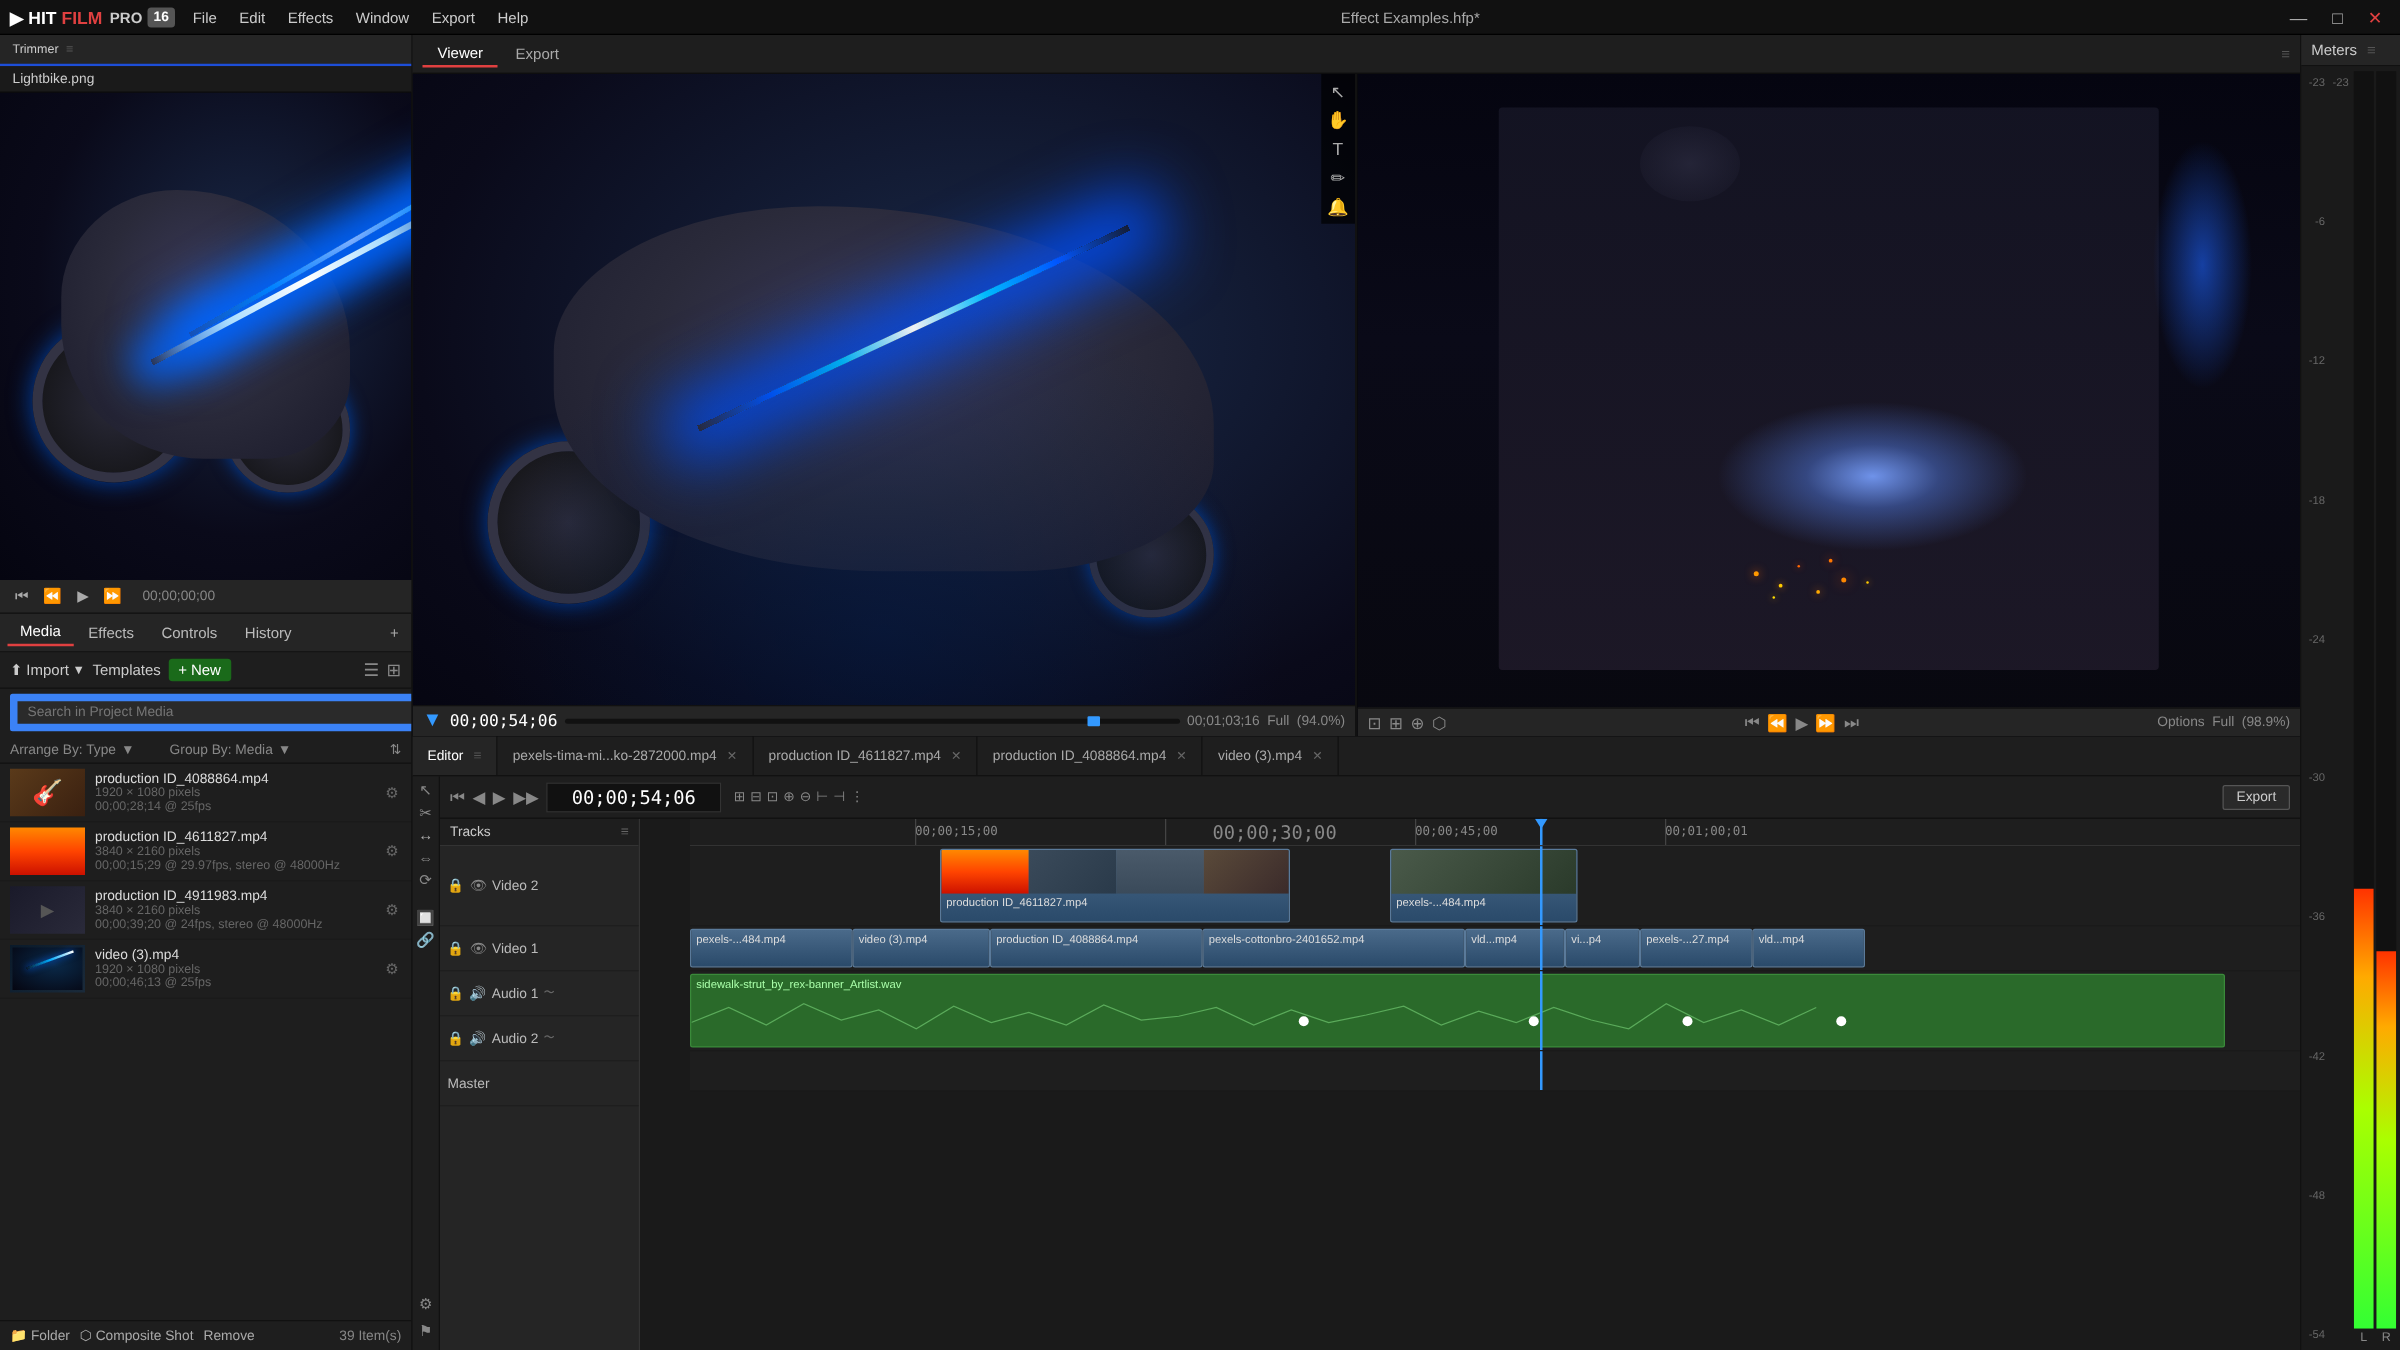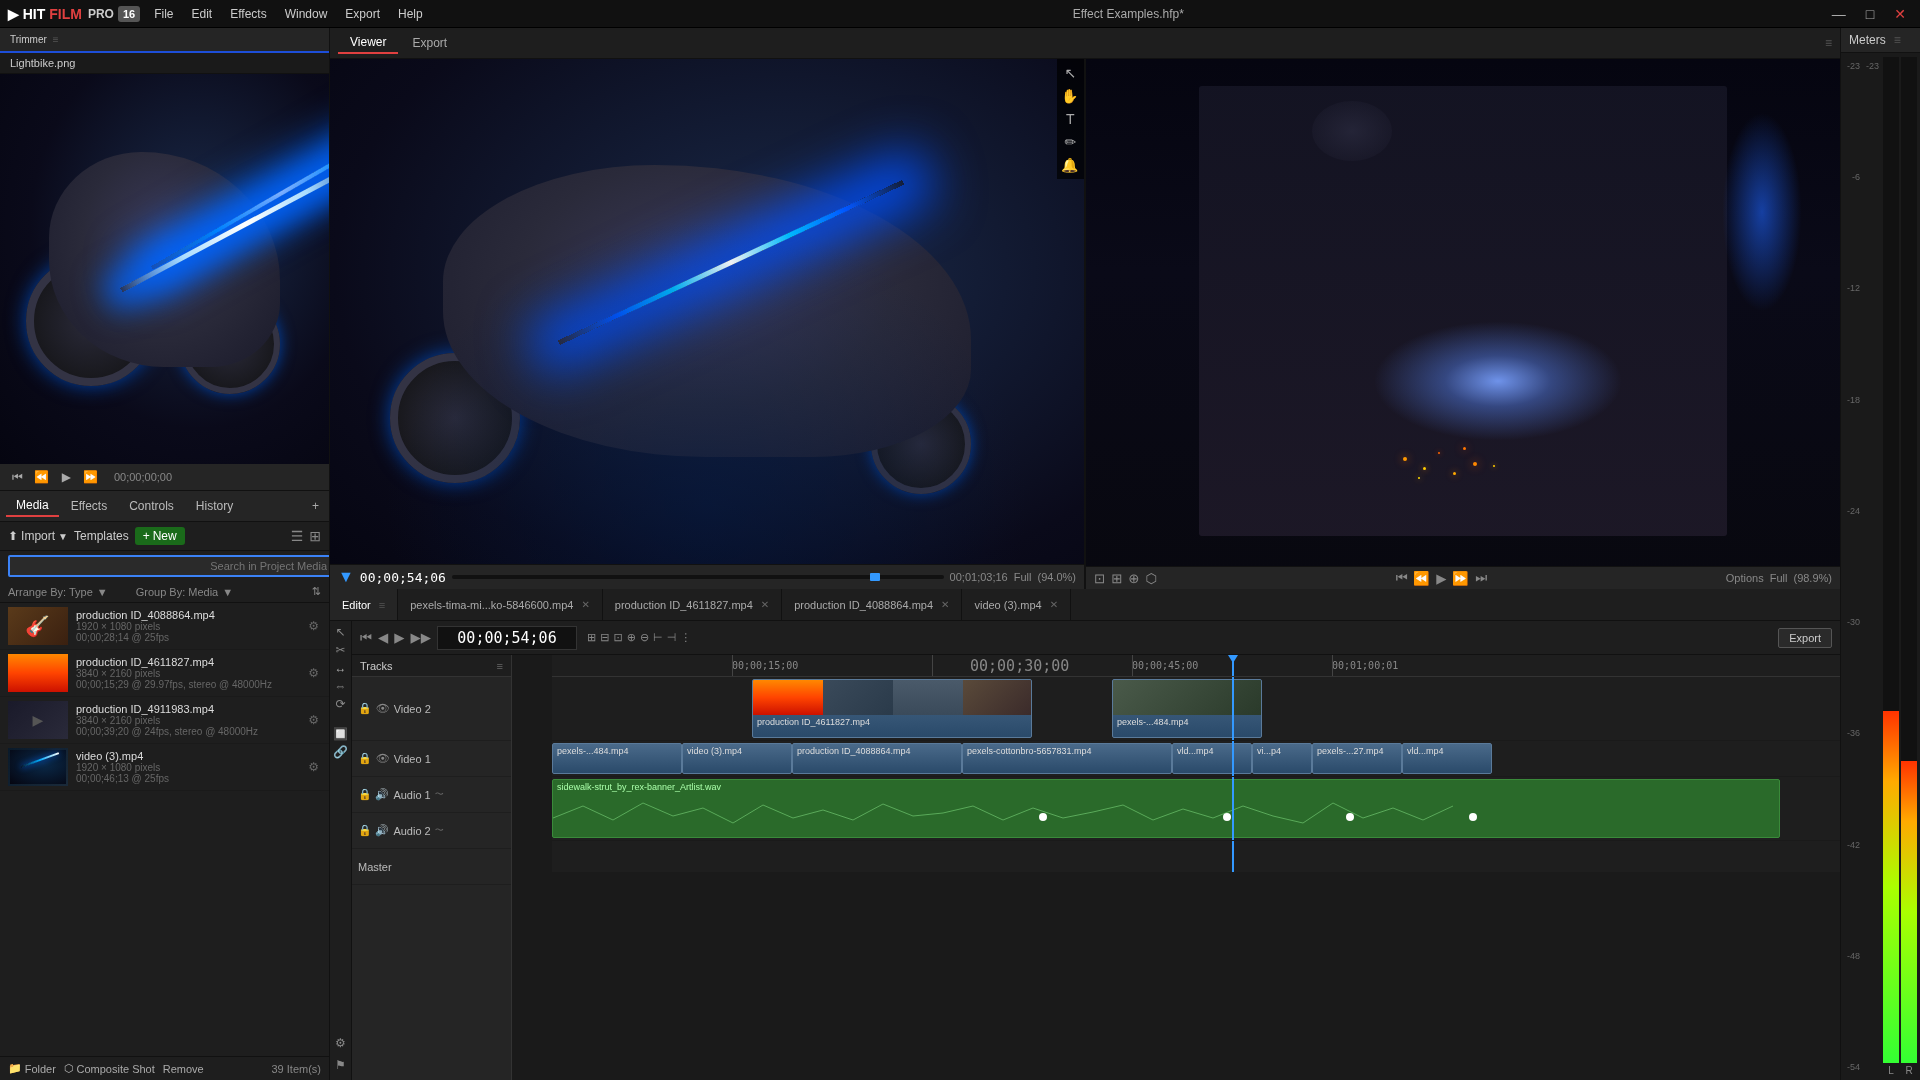--- a/index.html
+++ b/index.html
@@ -50,21 +50,21 @@
     #media-tabs { background: #252525; display: flex; align-items: center; gap: 2px; padding: 4px 6px; border-bottom: 1px solid #111; }
     .media-tab { padding: 3px 10px; color: #bbb; cursor: pointer; font-size: 12px; display: flex; align-items: center; gap: 4px; }
     .media-tab.active { color: #fff; border-bottom: 2px solid #e04040; }
     #media-toolbar { background: #1e1e1e; padding: 5px 8px; display: flex; align-items: center; gap: 6px; border-bottom: 1px solid #111; flex-wrap: wrap; }
     .import-btn { background: none; border: none; color: #ccc; cursor: pointer; display: flex; align-items: center; gap: 3px; font-size: 12px; }
     .import-btn .arr { font-size: 10px; }
     .templates-btn { background: none; border: none; color: #ccc; cursor: pointer; font-size: 12px; display: flex; align-items: center; gap: 3px; }
     .new-btn { background: #1a6a1a; border: none; color: #fff; cursor: pointer; font-size: 12px; padding: 2px 8px; border-radius: 3px; display: flex; align-items: center; gap: 3px; }
     .toolbar-spacer { flex: 1; }
     .view-btn { background: none; border: none; color: #888; cursor: pointer; font-size: 14px; }
-    #search-box { background: #2a2a2a; border: 2px solid #3b82f6; color: #ccc; padding: 3px 8px; font-size: 11px; width: 100%; margin: 4px 8px; border-radius: 2px; text-align: right; }
+    #search-box { background: #2a2a2a; border: 6px solid #3b82f6; color: #ccc; padding: 3px 8px; font-size: 11px; width: 100%; margin: 4px 8px; border-radius: 2px; }
     #arrange-bar { padding: 4px 8px; display: flex; align-items: center; gap: 4px; color: #888; font-size: 11px; border-bottom: 1px solid #111; }
     #media-list { flex: 1; overflow-y: auto; }
     .media-item { display: flex; align-items: center; gap: 8px; padding: 4px 8px; border-bottom: 1px solid #1a1a1a; cursor: pointer; }
     .media-thumb { width: 60px; height: 38px; background: #333; flex-shrink: 0; overflow: hidden; }
     .media-thumb-guitar { background: linear-gradient(135deg, #3a2a1a, #2a1a0a); }
     .media-info { flex: 1; min-width: 0; }
     .media-name { color: #ddd; font-size: 11px; white-space: nowrap; overflow: hidden; text-overflow: ellipsis; }
     .media-meta { color: #666; font-size: 10px; }
     .media-settings { color: #666; cursor: pointer; font-size: 12px; padding: 2px; }
     #media-footer { padding: 5px 8px; display: flex; align-items: center; gap: 8px; border-top: 1px solid #111; color: #888; font-size: 11px; }
@@ -371,21 +371,21 @@
         </div>
       </div>
     </div>
 
     <div id="editor-tabs">
       <div class="editor-tab active">
         <span>Editor</span>
         <span style="color:#555;margin-left:4px;">≡</span>
       </div>
       <div class="editor-tab">
-        <span>pexels-tima-mi...ko-5846600.mp4</span>
+        <span>pexels-tima-mi...ko-2872000.mp4</span>
         <span class="close-x">✕</span>
       </div>
       <div class="editor-tab">
         <span>production ID_4611827.mp4</span>
         <span class="close-x">✕</span>
       </div>
       <div class="editor-tab">
         <span>production ID_4088864.mp4</span>
         <span class="close-x">✕</span>
       </div>
@@ -517,21 +517,21 @@
               <div class="clip-inner" style="left:0px;width:130px;background:linear-gradient(180deg,#4a6a8a,#2a4a6a);border:1px solid #5a7a9a;">
                   <div class="clip-name">pexels-...484.mp4</div>
                 </div>
               <div class="clip-inner" style="left:130px;width:110px;background:linear-gradient(180deg,#4a6a8a,#2a4a6a);border:1px solid #5a7a9a;">
                   <div class="clip-name">video (3).mp4</div>
                 </div>
               <div class="clip-inner" style="left:240px;width:170px;background:linear-gradient(180deg,#4a6a8a,#2a4a6a);border:1px solid #5a7a9a;">
                   <div class="clip-name">production ID_4088864.mp4</div>
                 </div>
               <div class="clip-inner" style="left:410px;width:210px;background:linear-gradient(180deg,#4a6a8a,#2a4a6a);border:1px solid #5a7a9a;">
-                  <div class="clip-name">pexels-cottonbro-5657831.mp4</div>
+                  <div class="clip-name">pexels-cottonbro-2401652.mp4</div>
                 </div>
               <div class="clip-inner" style="left:620px;width:80px;background:linear-gradient(180deg,#4a6a8a,#2a4a6a);border:1px solid #5a7a9a;">
                   <div class="clip-name">vld...mp4</div>
                 </div>
               <div class="clip-inner" style="left:700px;width:60px;background:linear-gradient(180deg,#4a6a8a,#2a4a6a);border:1px solid #5a7a9a;">
                   <div class="clip-name">vi...p4</div>
                 </div>
               <div class="clip-inner" style="left:760px;width:90px;background:linear-gradient(180deg,#4a6a8a,#2a4a6a);border:1px solid #5a7a9a;">
                   <div class="clip-name">pexels-...27.mp4</div>
                 </div>

